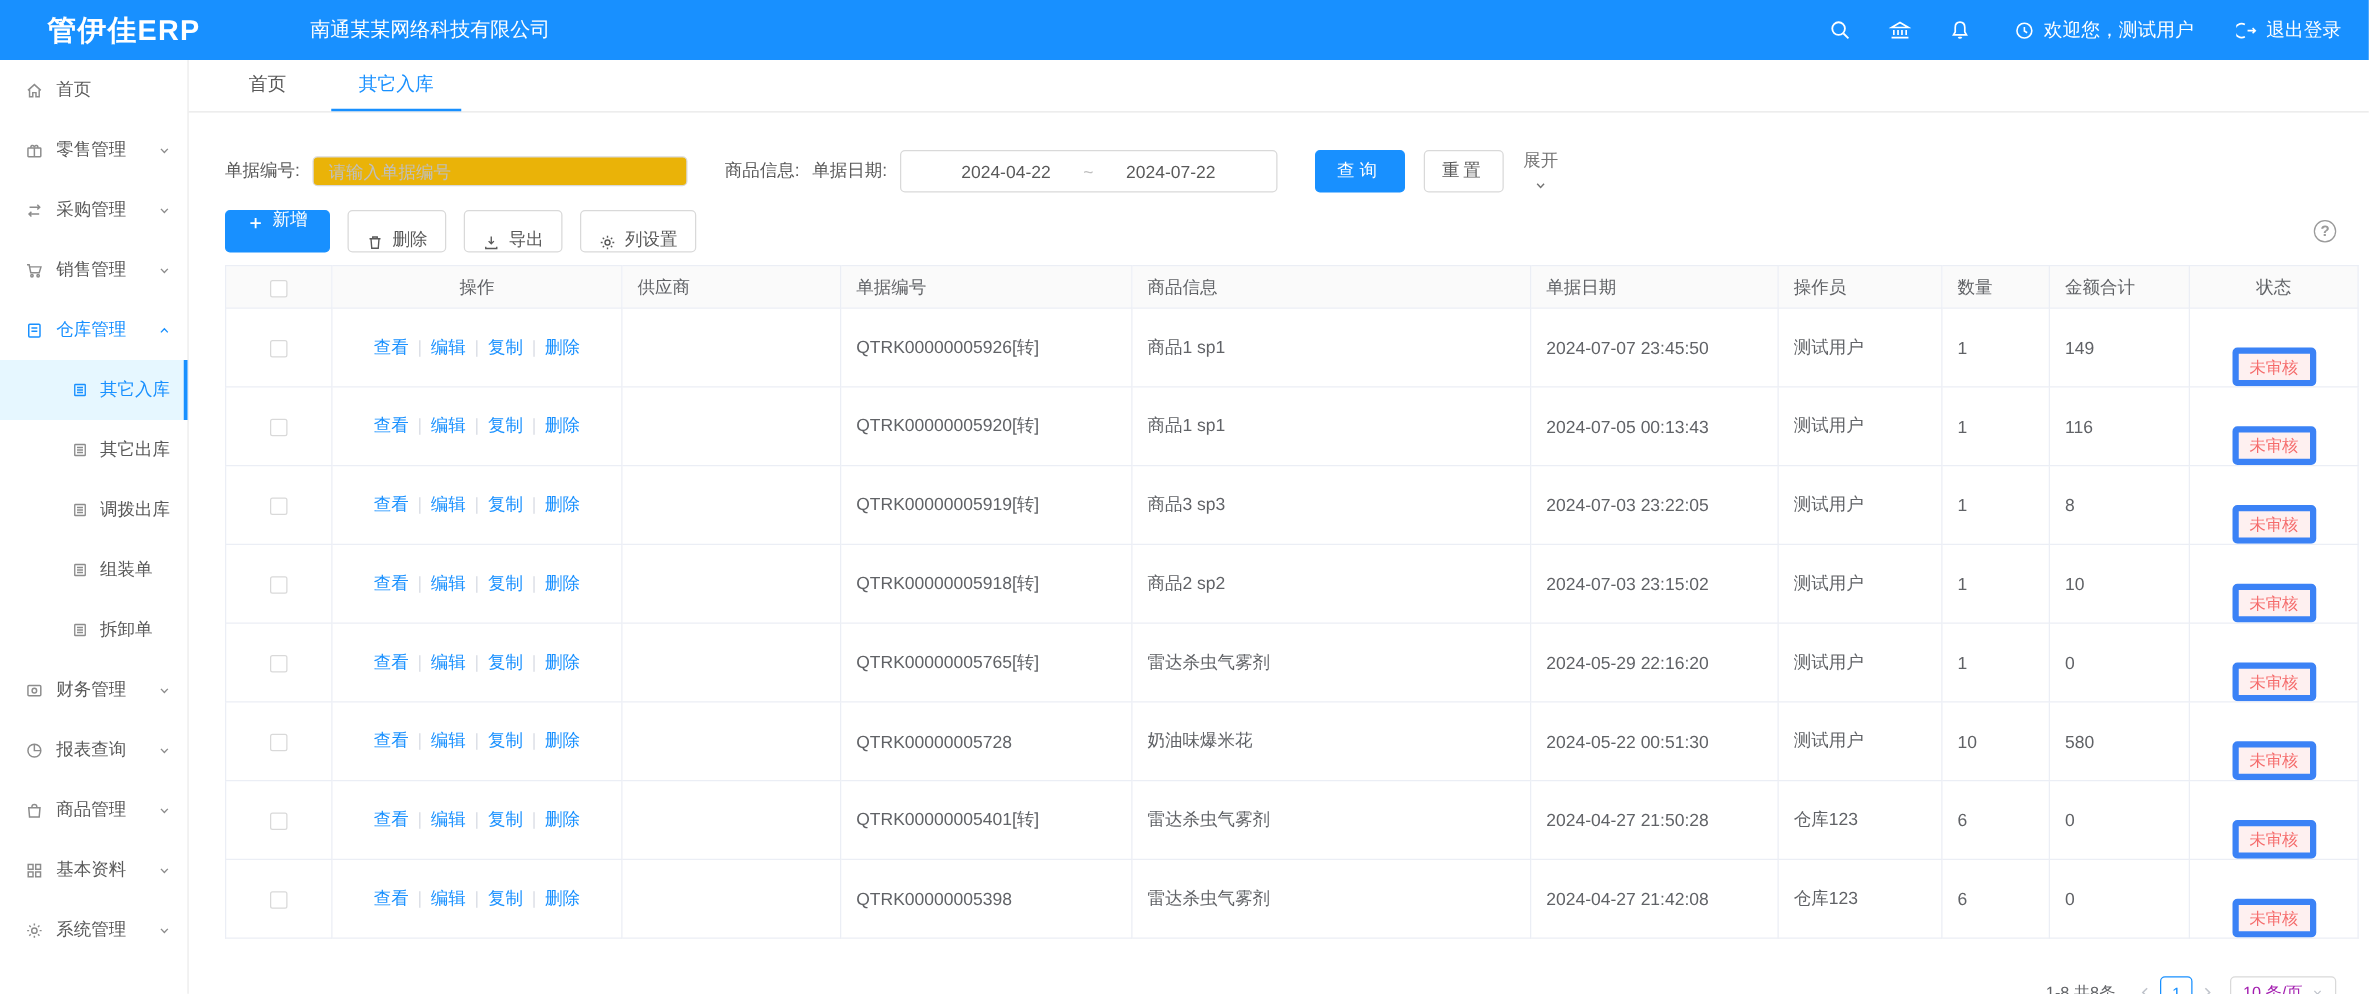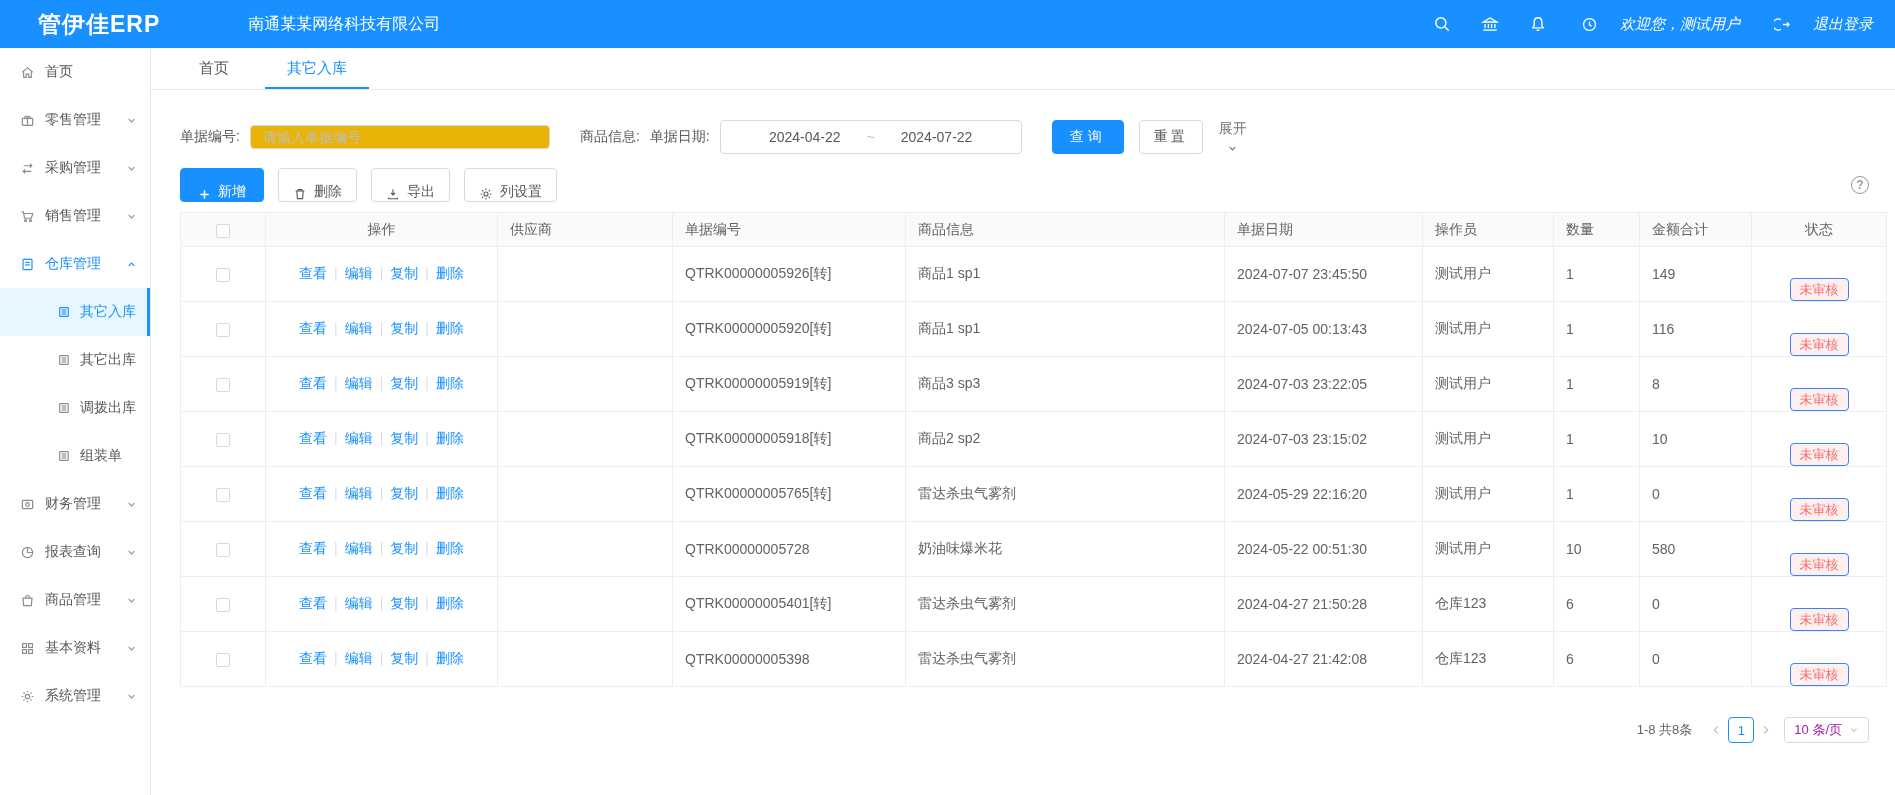--- a/index.html
+++ b/index.html
@@ -8,21 +8,21 @@
        font-family:"Liberation Sans","DejaVu Sans",sans-serif;font-size:14px;color:#595959;}
   svg{display:block;}
 
   
   .header{position:absolute;top:0;left:0;width:1895px;height:48px;background:#1890ff;
           display:flex;align-items:center;color:#fff;z-index:5;}
   .logo{font-size:23px;font-weight:bold;margin-left:38px;letter-spacing:1px;white-space:nowrap;}
   .company{font-size:16px;margin-left:88px;white-space:nowrap;}
   .header-right{margin-left:auto;display:flex;align-items:center;margin-right:22px;}
   .hicon{display:flex;align-items:center;margin-left:30px;cursor:pointer;}
-  .huser,.hlogout{display:flex;align-items:center;gap:22px;font-size:15px;margin-left:34px;cursor:pointer;white-space:nowrap;font-style:italic;}
+  .huser,.hlogout{display:flex;align-items:center;gap:7px;font-size:15px;margin-left:34px;cursor:pointer;white-space:nowrap;}
 
   
   .sidebar{position:absolute;top:48px;left:0;width:151px;bottom:0;background:#fff;
            border-right:1px solid #e8e8e8;}
   .menu-item{height:48px;display:flex;align-items:center;padding-left:20px;cursor:pointer;
              color:#595959;position:relative;white-space:nowrap;}
   .mi-icon{width:15px;height:15px;margin-right:10px;color:#8c8c8c;display:inline-flex;flex:none;}
   .chev{position:absolute;right:13px;color:#8c8c8c;display:inline-flex;}
   .menu-item.sub{padding-left:57px;}
   .menu-item.sub .mi-icon{margin-right:8px;}
@@ -46,21 +46,21 @@
   .f-label{margin-right:10px;white-space:nowrap;}
   .f-input{height:24px;border:1px solid #d9d9d9;border-radius:4px;padding:0 12px;font-size:14px;
            color:#595959;outline:none;font-family:inherit;background:#eab308;}
   .f-input::placeholder{color:#bfbfbf;}
   .f-input1{width:300px;margin-right:30px;}
   .f-input2{width:325px;margin-right:10px;}
   .date-box{width:302px;height:34px;border:1px solid #d9d9d9;border-radius:4px;display:flex;
             align-items:center;justify-content:center;gap:26px;color:#595959;cursor:pointer;}
   .btn{height:34px;border-radius:4px;font-size:14px;display:inline-flex;align-items:center;
        justify-content:center;cursor:pointer;font-family:inherit;white-space:nowrap;}
-  .btn-primary{background:#1890ff;color:#fff;border:1px solid #1890ff;padding:0 17px;}
+  .btn-primary{background:#1890ff;color:#fff;border:1px solid #1890ff;padding:16px 17px;}
   .btn-default{background:#fff;color:#595959;border:1px solid #d9d9d9;padding:0 14px;letter-spacing:3px;}
   .search-btn{margin-left:30px;}
   .reset-btn{margin-left:15px;}
   .expand-link{color:#737373;margin-left:16px;display:inline-flex;align-items:center;gap:5px;cursor:pointer;white-space:nowrap;flex-direction:column;}
 
   
   .toolbar-row{display:flex;align-items:center;margin:14px 26px 0 29px;}
   .toolbar-row .btn{margin-right:14px;gap:7px;letter-spacing:0;align-items:flex-end;}
   .help-badge{margin-left:auto;width:18px;height:18px;border:1.4px solid #9a9a9a;border-radius:50%;
               display:flex;align-items:center;justify-content:center;font-size:12px;color:#9a9a9a;
@@ -71,21 +71,21 @@
   .grid th,.grid td{border:1px solid #ebeef5;padding:0 12px;color:#606266;text-align:left;
                     overflow:hidden;white-space:nowrap;font-weight:normal;}
   .grid th{height:34px;background:#fafafa;}
   .grid td{height:47px;background:#fff;}
   .grid th.center,.grid td.center{text-align:center;}
   .op-link{color:#1890ff;cursor:pointer;text-decoration:none;}
   .sep{color:#dcdfe6;margin:0 7px;}
   .checkbox{display:inline-block;width:14px;height:14px;border:1px solid #d9d9d9;border-radius:2px;
             background:#fff;vertical-align:middle;cursor:pointer;}
   .status-badge{display:inline-block;padding:4px 9px;font-size:13px;line-height:1;color:#f56c6c;
-                background:#fef0f0;border:1px solid #3b82f6;border-radius:4px;margin-top:31px;}
+                background:#fef0f0;border:5px solid #3b82f6;border-radius:4px;margin-top:31px;}
 
   
   .pagination{display:flex;align-items:center;justify-content:flex-end;margin:30px 26px 0 0;
               color:#606266;font-size:13px;}
   .pg-summary{margin-right:12px;}
   .pg-chev{color:#c0c4cc;display:inline-flex;cursor:pointer;margin:0 6px;}
   .pg-page{min-width:26px;height:26px;border:1px solid #1890ff;color:#1890ff;border-radius:4px;
            display:inline-flex;align-items:center;justify-content:center;cursor:pointer;background:#fff;}
   .pg-size{height:26px;border:1px solid #d9d9d9;border-radius:4px;display:inline-flex;align-items:center;
            padding:0 9px;gap:7px;color:#a21caf;cursor:pointer;background:#fff;margin-left:6px;}
@@ -254,20 +254,31 @@
       <svg viewBox="0 0 14 14" width="14" height="14" fill="none" stroke="currentColor" stroke-width="1.1">
           <rect x="2.8" y="2.6" width="8.4" height="8.8" rx="0.5"></rect>
           <line x1="4.6" y1="5" x2="9.4" y2="5"></line>
           <line x1="4.6" y1="7" x2="9.4" y2="7"></line>
           <line x1="4.6" y1="9" x2="9.4" y2="9"></line>
         </svg>
     </span>
     <span class="mi-label">组装单</span>
   </div>
 
+  <div class="menu-item sub">
+    <span class="mi-icon">
+      <svg viewBox="0 0 14 14" width="14" height="14" fill="none" stroke="currentColor" stroke-width="1.1">
+          <rect x="2.8" y="2.6" width="8.4" height="8.8" rx="0.5"></rect>
+          <line x1="4.6" y1="5" x2="9.4" y2="5"></line>
+          <line x1="4.6" y1="7" x2="9.4" y2="7"></line>
+          <line x1="4.6" y1="9" x2="9.4" y2="9"></line>
+        </svg>
+    </span>
+    <span class="mi-label">拆卸单</span>
+  </div>
 
   <div class="menu-item">
     <span class="mi-icon">
       <svg viewBox="0 0 14 14" width="15" height="15" fill="none" stroke="currentColor" stroke-width="1.1">
           <rect x="2.2" y="3.2" width="9.6" height="7.6" rx="0.8"></rect>
           <circle cx="7" cy="7" r="1.7"></circle>
         </svg>
     </span>
     <span class="mi-label">财务管理</span>
     <span class="chev">

